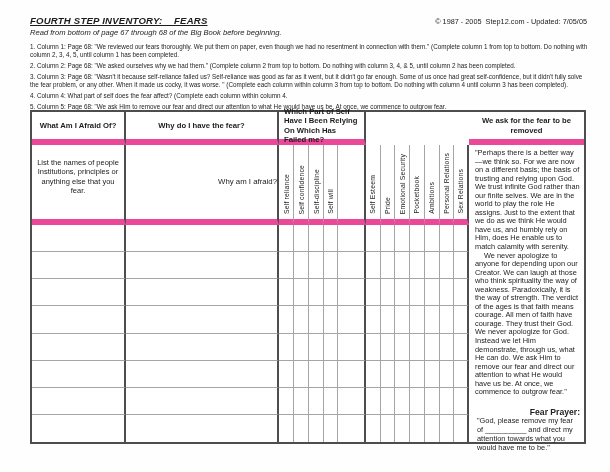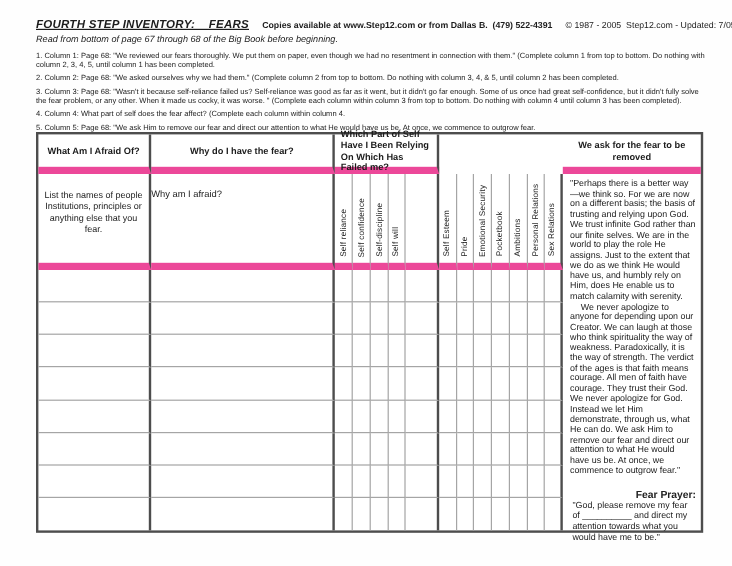--- a/index.html
+++ b/index.html
@@ -41,42 +41,41 @@
   .bRn { border-right:none; }
   .bBm { border-bottom:6px solid #ec4899; }
   .bBn { border-bottom:none; }
   .hc {
     font-weight:bold; font-size:7.7px; line-height:9.2px;
     display:flex; align-items:center; justify-content:center;
     text-align:center; padding:1px 4px;
   }
   .hc.left { justify-content:flex-start; text-align:left; padding-left:5px; }
   .cell-note { font-size:7.5px; line-height:9.3px; text-align:center; padding:13px 5px 0 5px; }
-  .cell-why { font-size:7.8px; text-align:left; padding-top:12px; }
+  .cell-why { font-size:7.8px; text-align:right; padding-top:32px; }
   .rot { display:flex; align-items:flex-end; justify-content:center; padding-bottom:5px; overflow:hidden; }
   .rot span {
     writing-mode:vertical-rl; transform:rotate(180deg);
     font-size:6.8px; white-space:nowrap; letter-spacing:.2px; color:#222;
   }
   .para {
     border-right:none; border-bottom:none;
     padding:4px 4px 0 6px; font-size:7.4px; line-height:8.55px; color:#222;
   }
   .para .p2 { text-indent:9px; }
   .prayer-title { margin-top:11px; text-align:right; font-weight:bold; font-size:8.6px; }
   .prayer { margin-top:1px; padding:0 2px; font-size:7.4px; line-height:8.8px; }
 </style>
 </head>
 <body>
 
 <div class="page">
 
   <div class="topline">
     <span class="doc-title">FOURTH STEP INVENTORY:    FEARS</span>
-    <span class="copies">Copies available at www.Step12.com or from Dallas B.  (479) 522-4391</span>
     <span class="copyright">© 1987 - 2005  Step12.com - Updated: 7/05/05</span>
   </div>
   <div class="subtitle">Read from bottom of page 67 through  68  of the Big Book before beginning.</div>
 
   <div class="instructions">
     <div>1.  Column 1: Page 68: "We reviewed our fears thoroughly.  We put them on paper, even though we had no resentment in connection with them."  (Complete column 1 from top to bottom.  Do nothing with column 2, 3, 4, 5, until column 1 has been completed.</div>
     <div>2.  Column 2: Page 68: "We asked ourselves why we had them."  (Complete column 2 from top to bottom. Do nothing with column 3, 4, &amp; 5, until column 2 has been completed.</div>
     <div>3.  Column 3: Page 68: "Wasn't it because self-reliance failed us?  Self-reliance was good as far as it went, but it didn't go far enough.  Some of us once had great self-confidence, but it didn't fully solve the fear problem, or any other.  When it made us cocky, it was worse. "  (Complete each column within column 3 from top to bottom. Do nothing with column 4 until column 3 has been completed).</div>
     <div>4.  Column 4:  What part of self does the fear affect? (Complete each column within column 4.</div>
     <div>5.  Column 5: Page 68: "We ask Him to remove our fear and direct our attention to what He would have us be.  At once, we commence to outgrow fear.</div>

